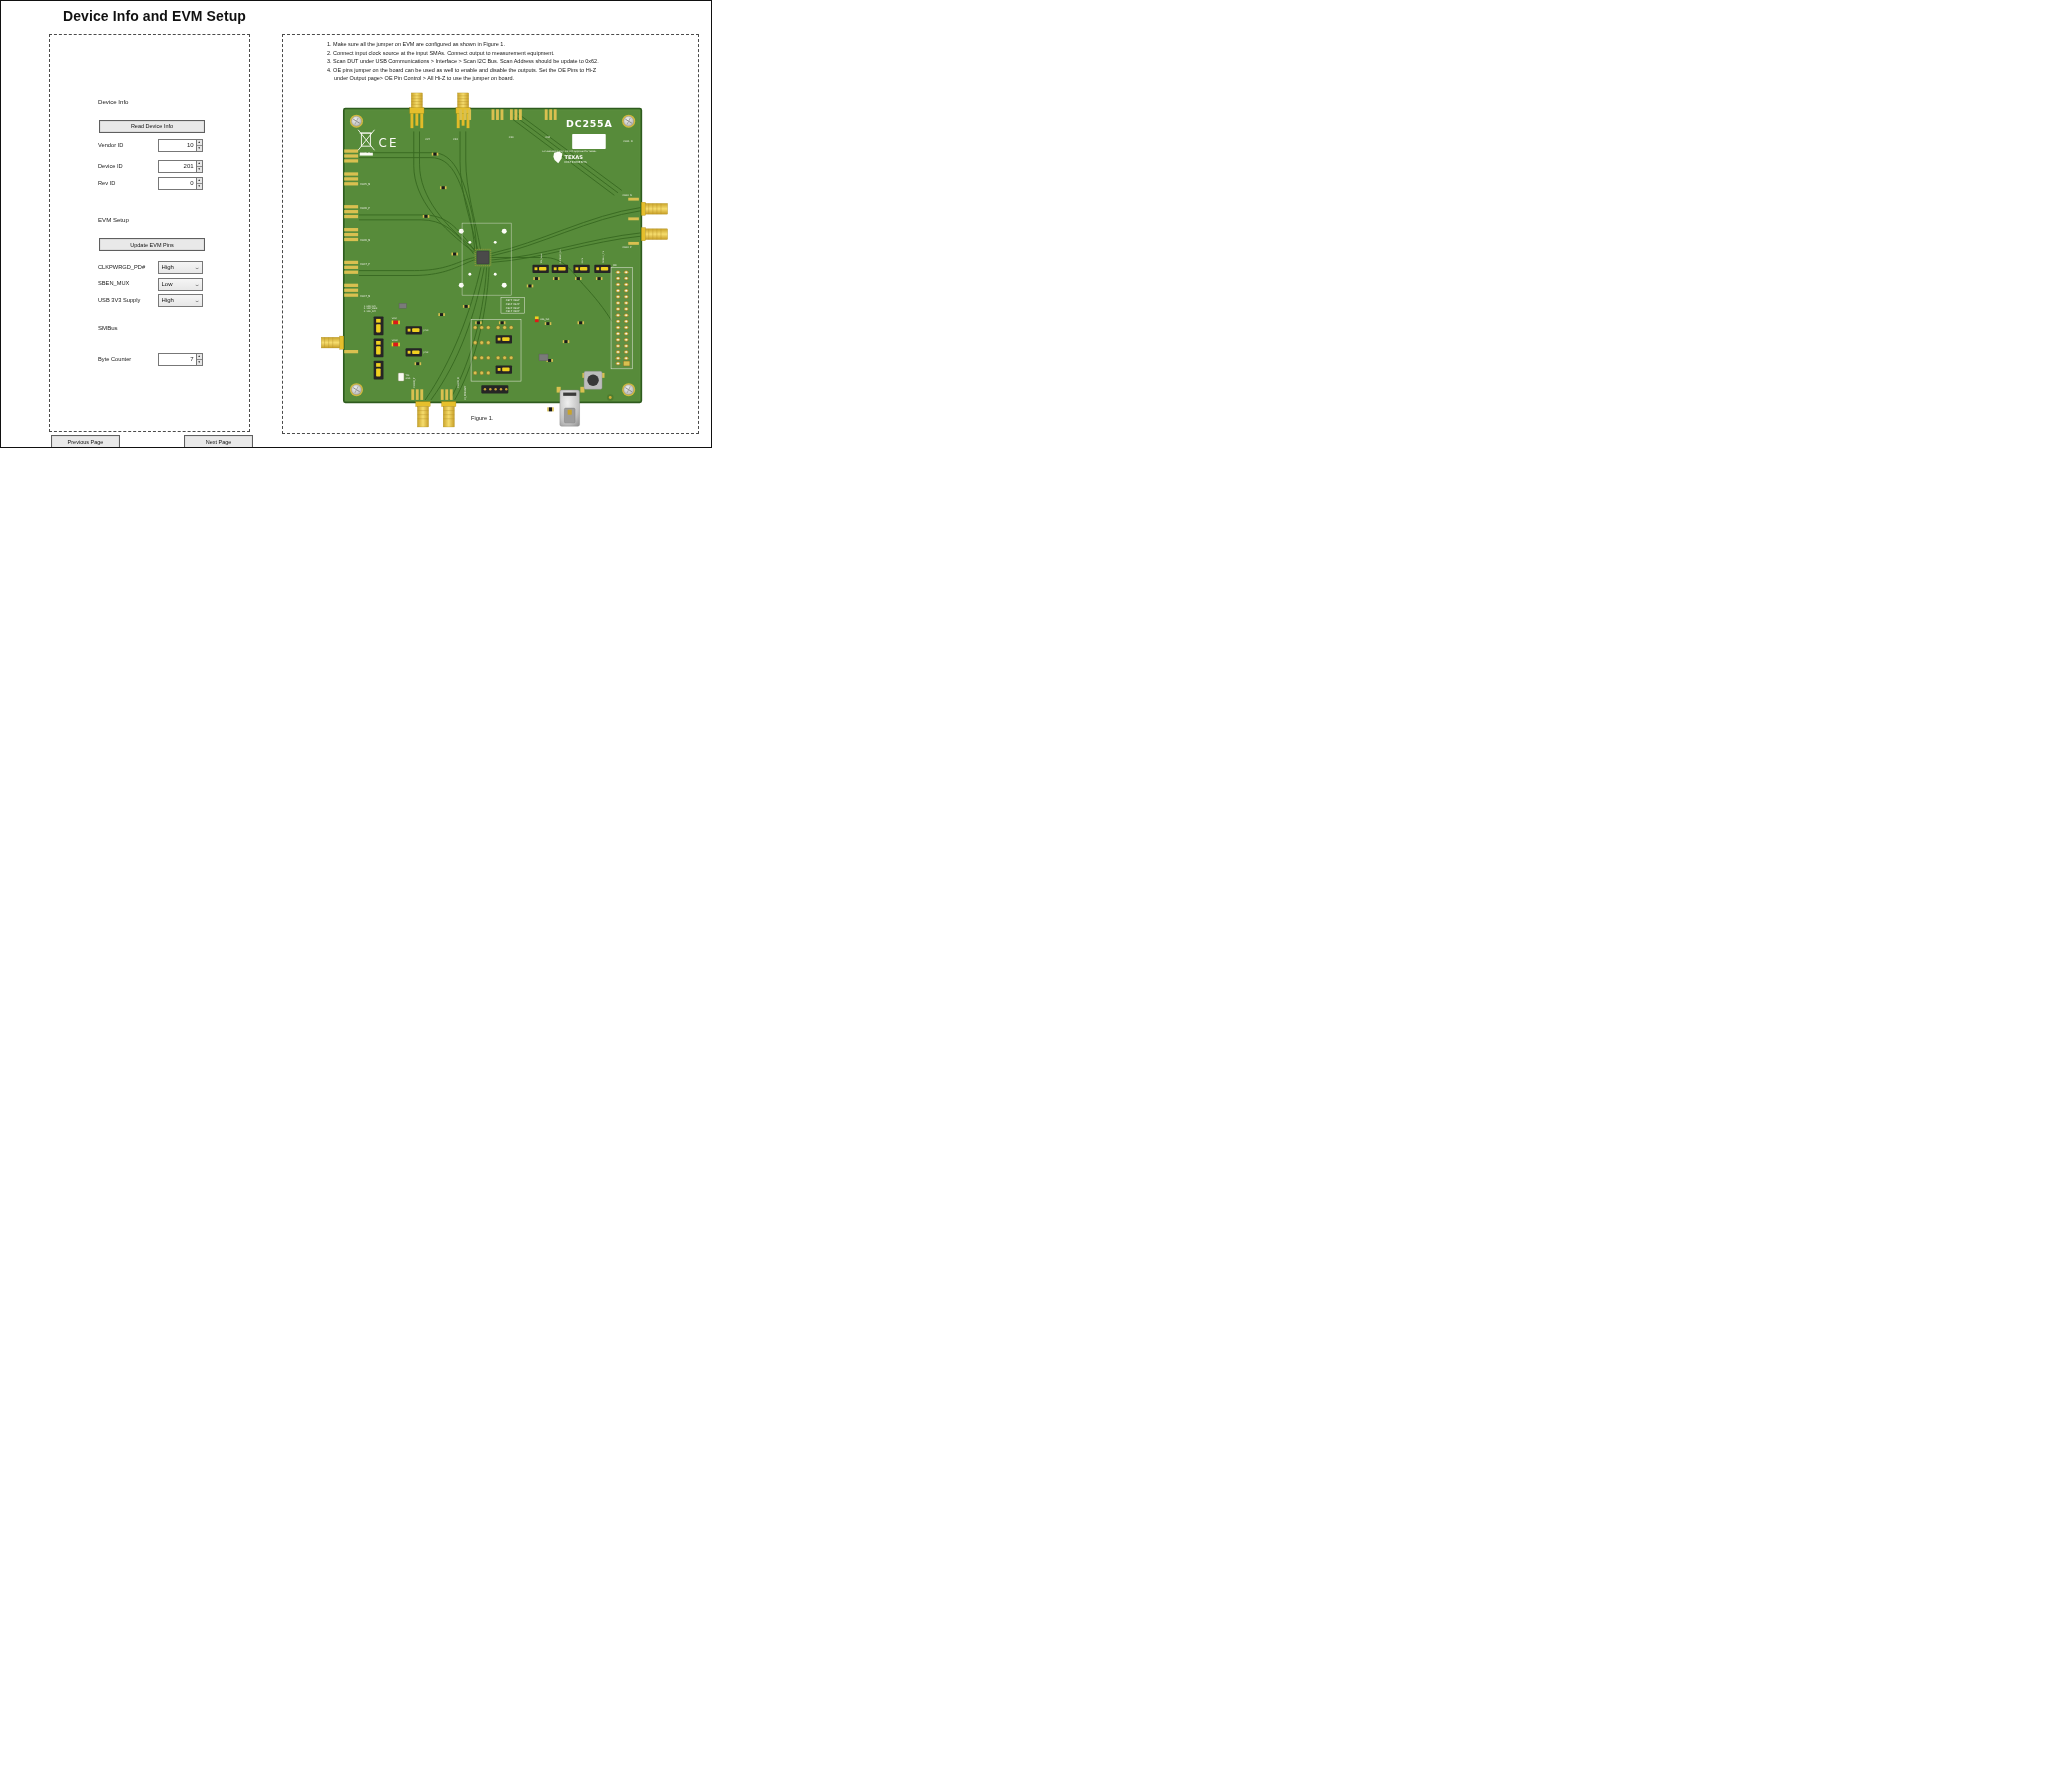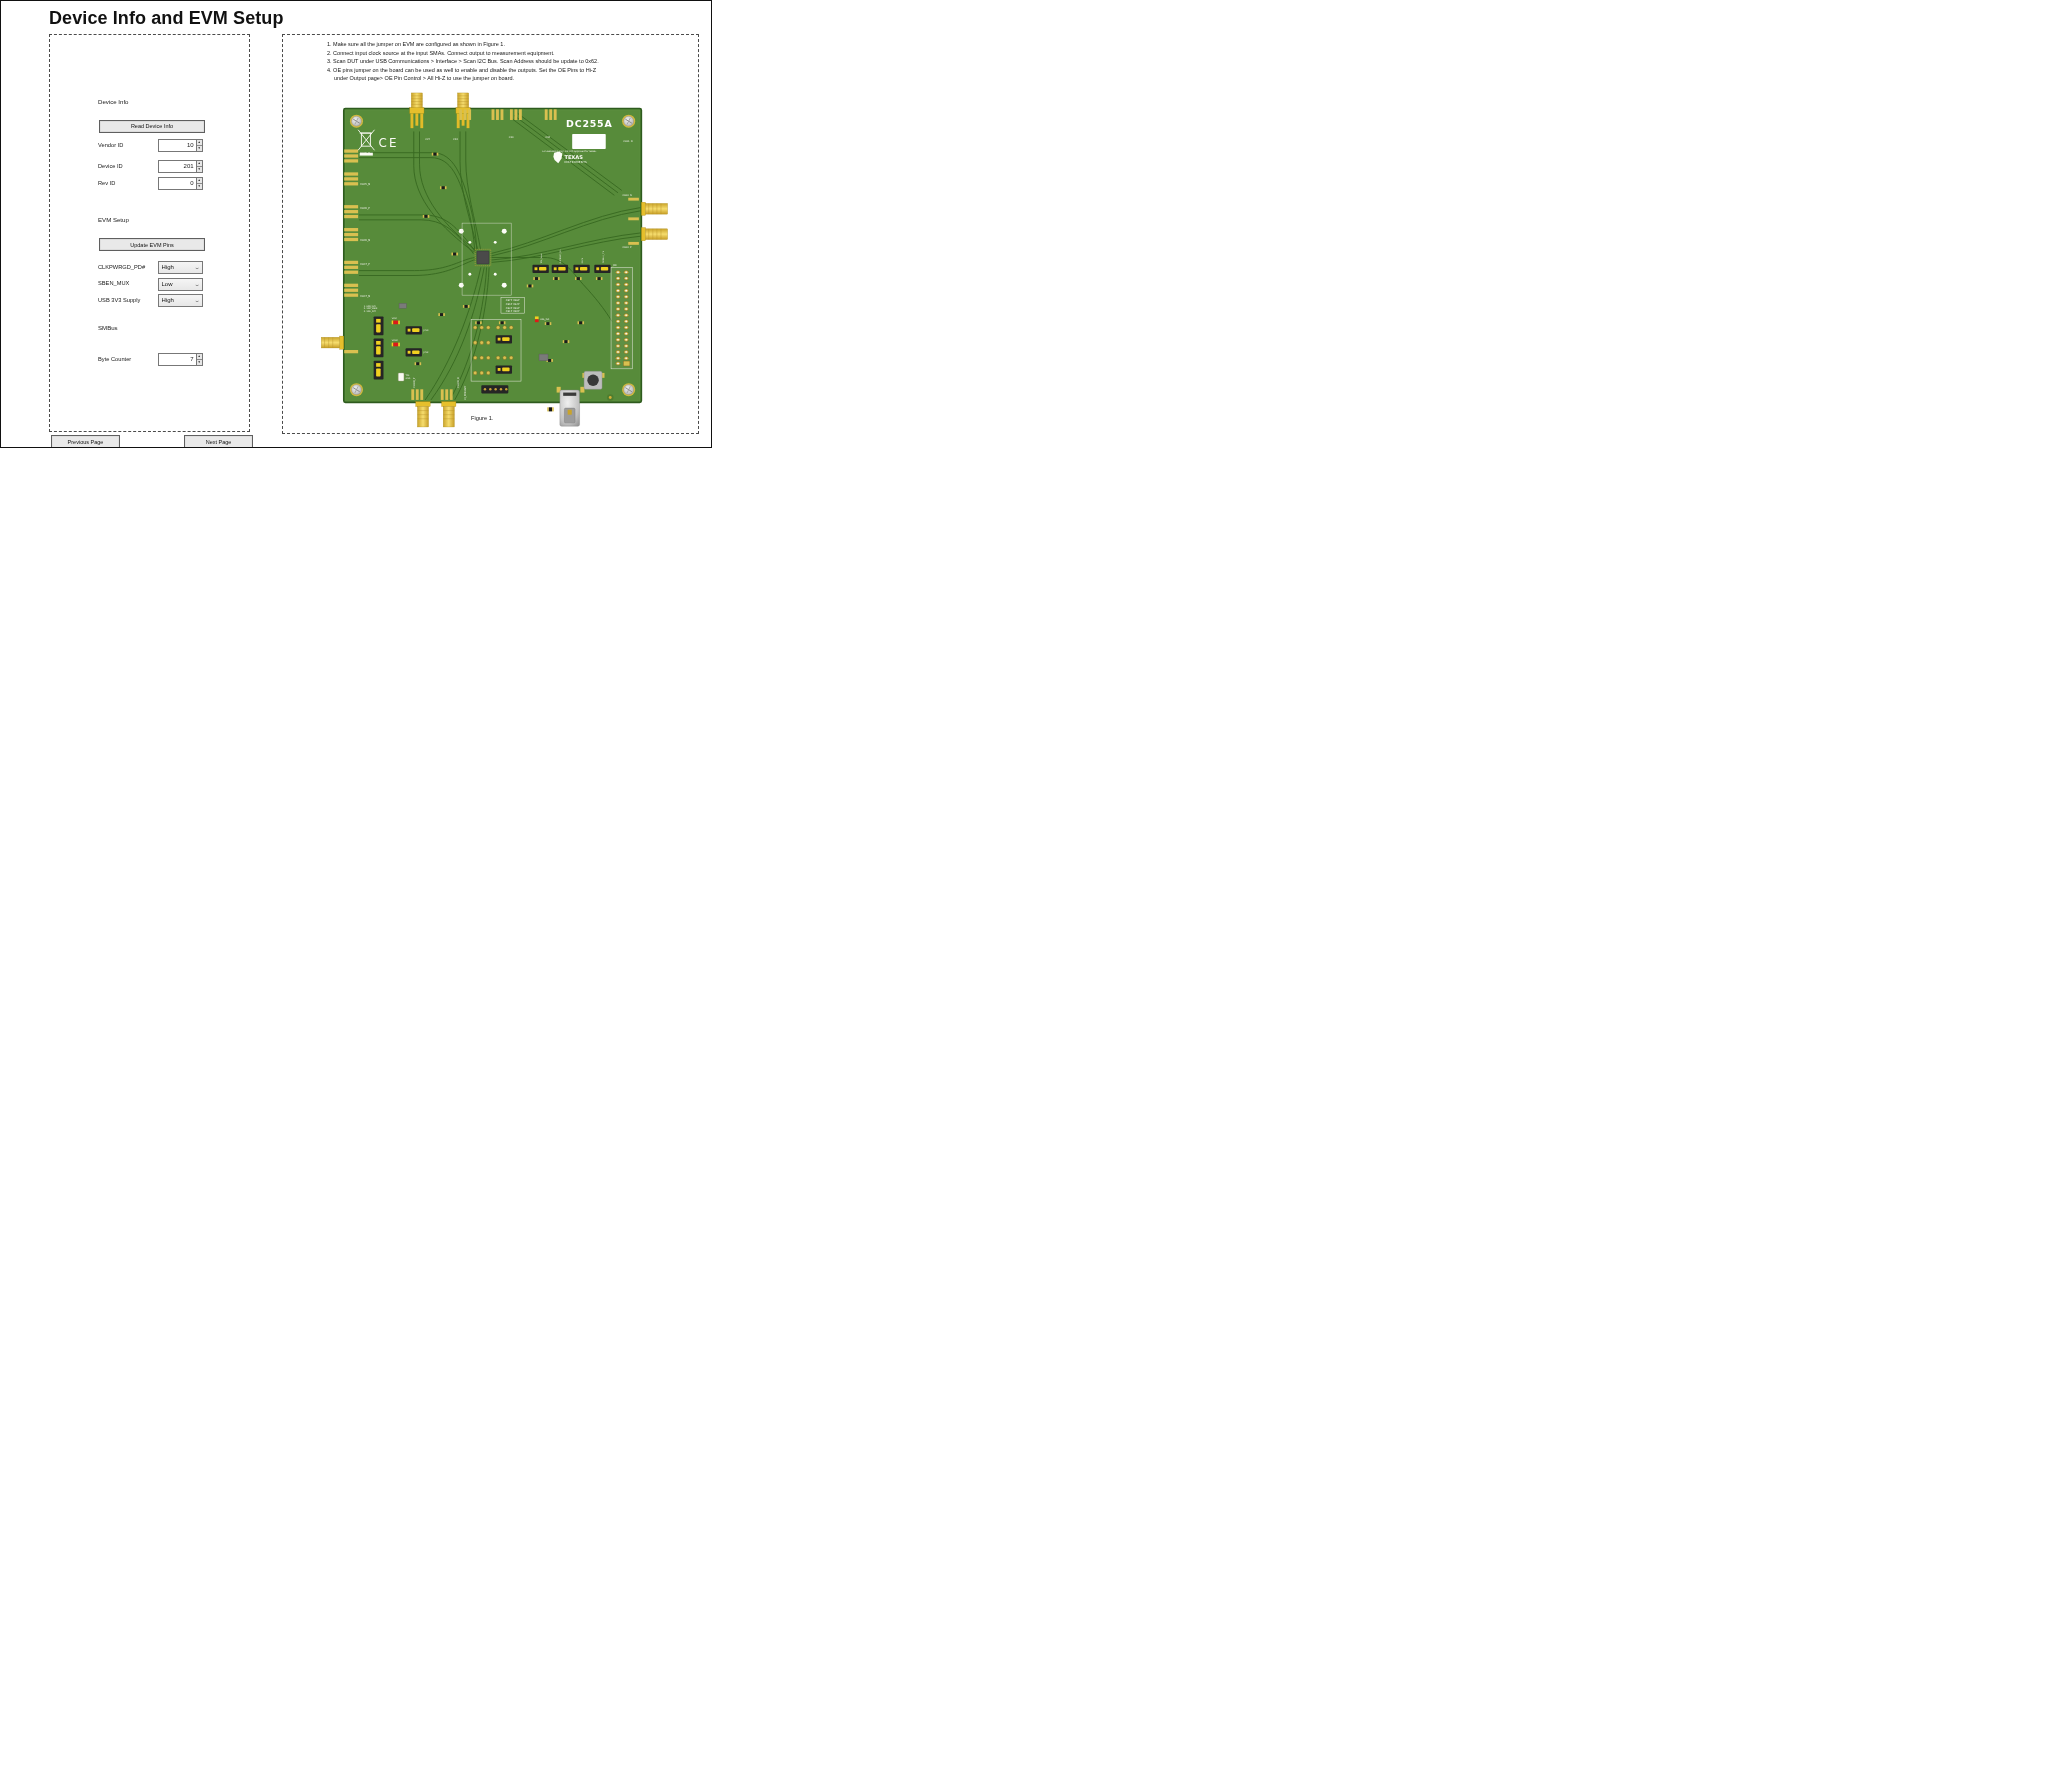--- a/index.html
+++ b/index.html
@@ -1,19 +1,19 @@
 <!DOCTYPE html>
 <html style="font-size:6.5px"><head>
 <meta charset="utf-8">
 <style>
   html,body{margin:0;padding:0;background:#fff;}
   #app{position:relative;width:712px;height:448px;background:#fff;border:0.8px solid #111;
        box-sizing:border-box;overflow:hidden;font-family:"Liberation Sans",sans-serif;color:#111;}
   .abs{position:absolute;}
-  #page-title{left:48px;top:7.4px;font-size:18px;font-weight:bold;letter-spacing:0.1px;}
+  #page-title{left:62px;top:7.4px;font-size:14px;font-weight:bold;letter-spacing:0.1px;}
   .dashed-panel{border:0.4px dashed #4a4a4a;background:#fff;}
   #panel-left{left:48px;top:33px;width:199px;height:396px;}
   #panel-right{left:281px;top:33px;width:415px;height:398px;}
   .section-heading{font-size:6.1px;color:#1a1a1a;}
   .field-label{font-size:5.7px;color:#1a1a1a;}
   .ui-button{background:#e9e9e9;border:0.4px solid #5f5f5f;box-shadow:0 0 0 0.4px #cfcfcf inset;
              display:flex;align-items:center;justify-content:center;font-size:5.5px;cursor:pointer;}
   .nav-button{background:#e9e9e9;border:0.4px solid #5f5f5f;box-shadow:0 0 0 0.4px #d6d6d6 inset;
              display:flex;align-items:center;justify-content:center;font-size:5.5px;cursor:pointer;}
   .spin{display:flex;width:45px;height:12.7px;box-sizing:border-box;}

